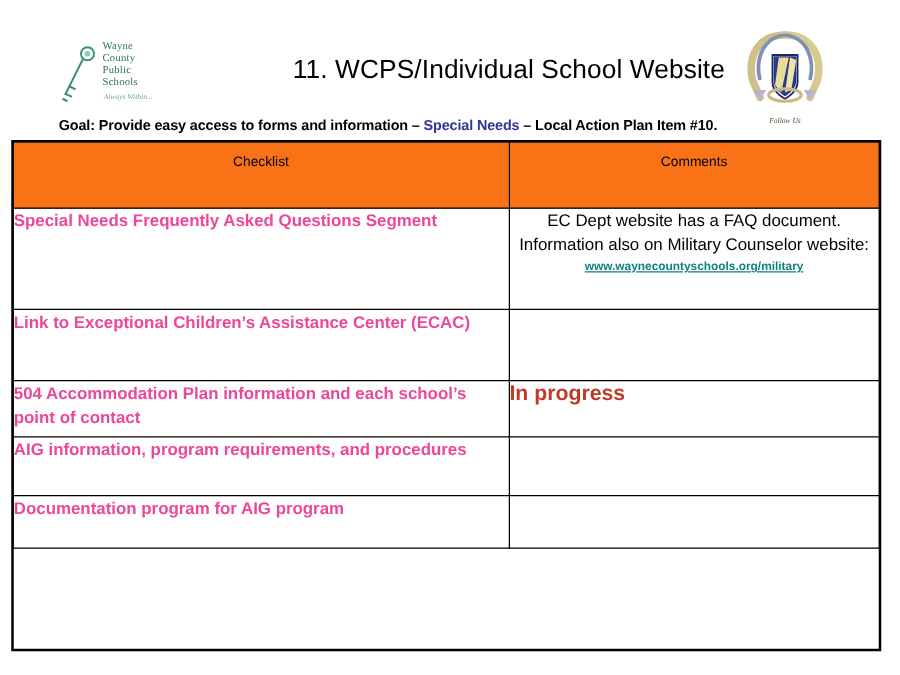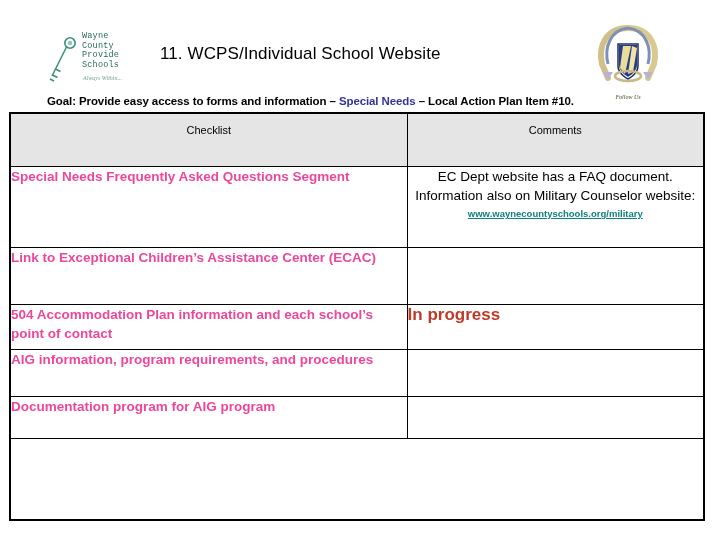--- a/index.html
+++ b/index.html
@@ -40,21 +40,21 @@
     height: 52px;
   }
   #district-logo .logo-words {
     position: absolute;
     left: 35px;
     top: 4px;
     width: 62px;
   }
   #district-logo .logo-words .lw {
     display: block;
-    font-family: Liberation Mono, monospace;
+    font-family: Liberation Serif, serif;
     font-size: 8.5px;
     line-height: 9.5px;
     color: #2a6b5e;
     letter-spacing: 0.2px;
     white-space: nowrap;
   }
   #district-logo .logo-tag {
     position: absolute;
     left: 36px;
     top: 47px;
@@ -65,22 +65,22 @@
     white-space: nowrap;
     opacity: .85;
   }
 
   
   #slide-title {
     position: absolute;
     left: 160px;
     top: 44px;
     width: 420px;
-    text-align: left;
-    font-size: 17px;
+    text-align: right;
+    font-size: 21px;
     color: #000000;
     letter-spacing: 0.1px;
     white-space: nowrap;
   }
 
   
   #crest-logo {
     position: absolute;
     left: 592px;
     top: 22px;
@@ -125,21 +125,21 @@
     border-collapse: collapse;
     table-layout: fixed;
   }
   #checklist-table td,
   #checklist-table th {
     border: 1px solid #000000;
     padding: 0;
     vertical-align: top;
   }
   #checklist-table thead th {
-    background: #e5e5e5;
+    background: #f97316;
     font-size: 11px;
     font-weight: normal;
     text-align: center;
     height: 42px;
     padding-top: 10px;
     vertical-align: top;
   }
   .col-checklist { width: 396px; }
   .col-comments  { width: 296px; }
 
@@ -209,21 +209,21 @@
         <line x1="19.5" y1="13" x2="5" y2="42"></line>
         <line x1="8.5" y1="35" x2="13.5" y2="37.5"></line>
         <line x1="5.5" y1="41" x2="10.5" y2="43.5"></line>
         <line x1="3" y1="45" x2="7" y2="47"></line>
       </g>
       <circle cx="23" cy="9" r="2.2" fill="#8fc6b6"></circle>
     </svg>
     <div class="logo-words">
       <span class="lw">Wayne</span>
       <span class="lw">County</span>
-      <span class="lw">Provide</span>
+      <span class="lw">Public</span>
       <span class="lw">Schools</span>
     </div>
     <div class="logo-tag">Always Within...</div>
   </div>
 
   <div id="slide-title">11. WCPS/Individual School Website</div>
 
   <div id="crest-logo">
     <svg width="72" height="70" viewBox="0 0 72 70" xmlns="http://www.w3.org/2000/svg">
 

